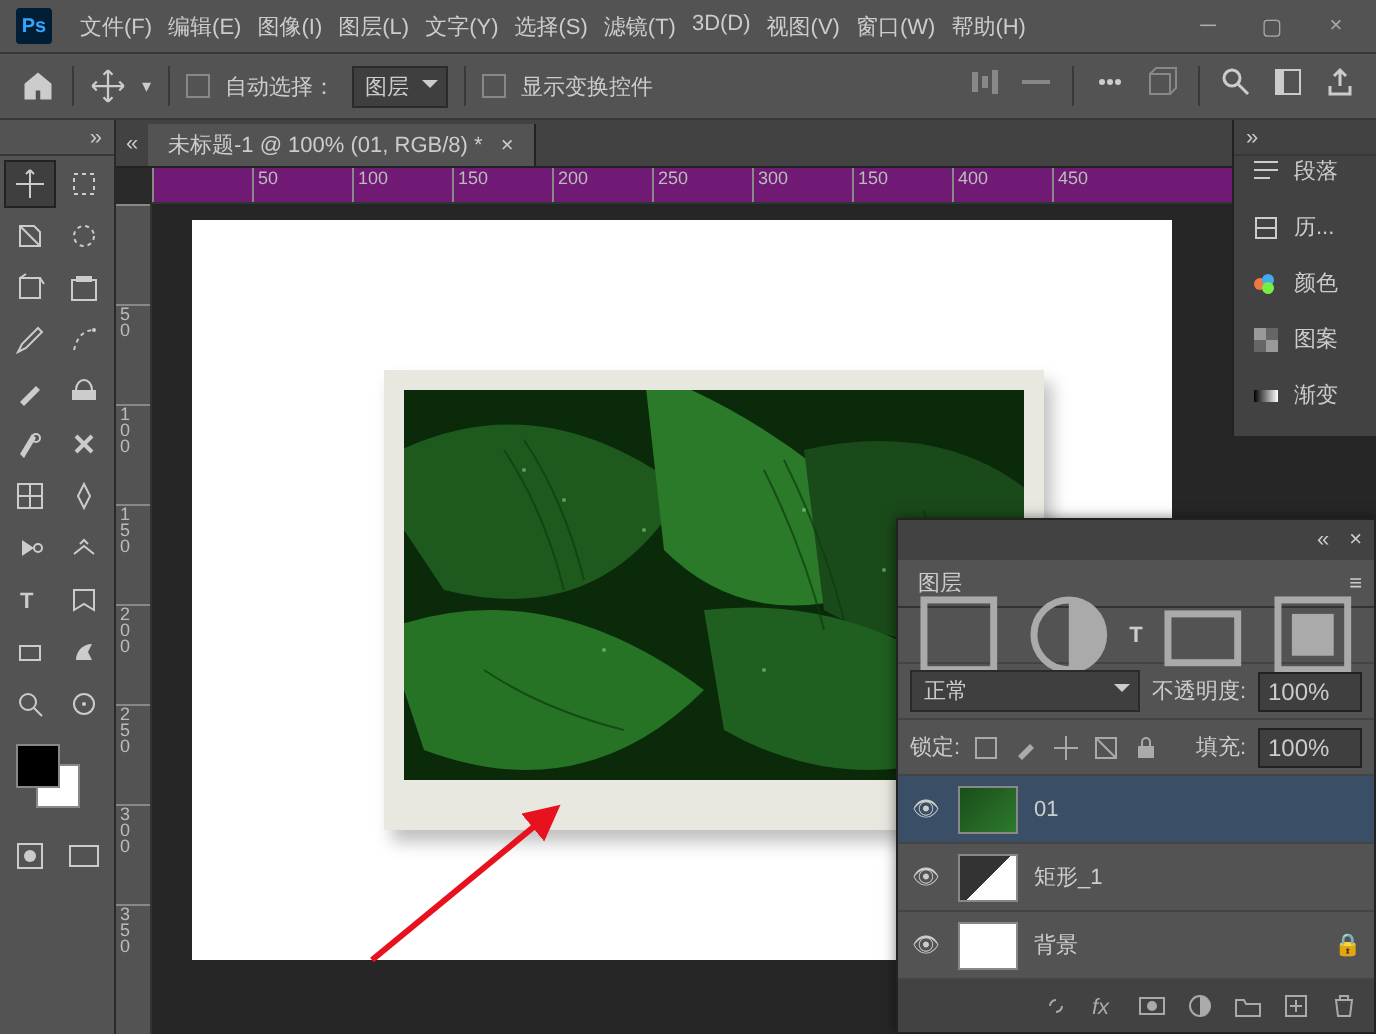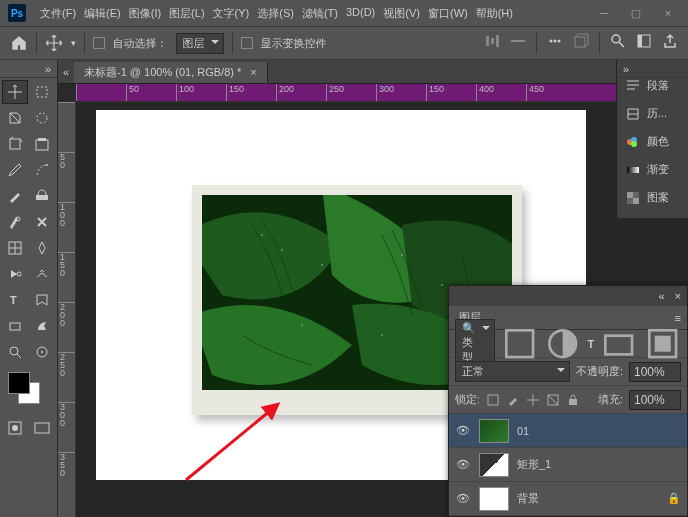--- a/index.html
+++ b/index.html
@@ -383,53 +383,52 @@
     <div class="rp-item">
       <svg viewBox="0 0 16 16">
         <circle cx="5" cy="8" r="3" fill="#e74"></circle>
         <circle cx="9" cy="6" r="3" fill="#4ae"></circle>
         <circle cx="9" cy="10" r="3" fill="#7e4"></circle>
       </svg>
       <span>颜色</span>
     </div>
     <div class="rp-item">
       <svg viewBox="0 0 16 16">
+        <rect x="2" y="2" width="12" height="12" fill="#666"></rect>
+        <rect x="2" y="2" width="6" height="6" fill="#999"></rect>
+        <rect x="8" y="8" width="6" height="6" fill="#999"></rect>
+      </svg>
+      <span>图案</span>
+    </div>
+    <div class="rp-item">
+      <svg viewBox="0 0 16 16">
         <rect x="2" y="5" width="12" height="6" fill="url(#g)"></rect>
         <defs>
           <linearGradient id="g">
             <stop offset="0" stop-color="#000"></stop>
             <stop offset="1" stop-color="#fff"></stop>
           </linearGradient>
         </defs>
       </svg>
       <span>渐变</span>
     </div>
-    <div class="rp-item">
-      <svg viewBox="0 0 16 16">
-        <rect x="2" y="2" width="12" height="12" fill="#666"></rect>
-        <rect x="2" y="2" width="6" height="6" fill="#999"></rect>
-        <rect x="8" y="8" width="6" height="6" fill="#999"></rect>
-      </svg>
-      <span>图案</span>
-    </div>
   </div>
 
 <div class="layers-panel">
   <div class="lp-head">
     <span class="sp">
         <span>«</span> 
         <span style="margin-left:6px">×</span>
       </span>
   </div>
   <div class="lp-tabs">
     <div class="lp-tab">图层</div>
     <span style="margin-left:auto;padding:0 6px">≡</span>
   </div>
   <div class="lp-row">
-    <div class="dropdown">🔍 <span>类型</span></div>
     <svg viewBox="0 0 14 14" class="lp-filter">
         <rect x="2" y="2" width="10" height="10" fill="none" stroke="#aaa"></rect>
       </svg>
     <svg viewBox="0 0 14 14" class="lp-filter">
         <circle cx="7" cy="7" r="5" fill="none" stroke="#aaa"></circle>
         <path d="M7 2a5 5 0 010 10z" fill="#aaa"></path>
       </svg>
     <span style="font-weight:bold">T</span>
     <svg viewBox="0 0 14 14" class="lp-filter">
         <rect x="2" y="4" width="10" height="7" fill="none" stroke="#aaa"></rect>
@@ -477,13 +476,39 @@
         <div class="thumb rect"></div>
         <span>矩形_1</span>
       </div>
       <div class="layer">
         <span class="eye">👁</span>
         <div class="thumb white"></div>
         <span>背景</span>
         <span class="lock">🔒</span>
       </div>
     </div>
+  <div class="lp-footer">
+    <svg viewBox="0 0 14 14">
+        <path d="M4 7a3 3 0 013-3h0M10 7a3 3 0 01-3 3" fill="none" stroke="#aaa"></path>
+      </svg>
+    <svg viewBox="0 0 14 14">
+        <text x="1" y="11" font-size="9" fill="#aaa" font-style="italic">fx</text>
+      </svg>
+    <svg viewBox="0 0 14 14">
+        <rect x="1" y="3" width="12" height="8" fill="none" stroke="#aaa"></rect>
+        <circle cx="7" cy="7" r="2.5" fill="#aaa"></circle>
+      </svg>
+    <svg viewBox="0 0 14 14">
+        <circle cx="7" cy="7" r="5" fill="none" stroke="#aaa"></circle>
+        <path d="M7 2a5 5 0 010 10z" fill="#aaa"></path>
+      </svg>
+    <svg viewBox="0 0 14 14">
+        <path d="M1 4h4l1 2h7v6H1z" fill="none" stroke="#aaa"></path>
+      </svg>
+    <svg viewBox="0 0 14 14">
+        <rect x="2" y="2" width="10" height="10" fill="none" stroke="#aaa"></rect>
+        <path d="M7 4v6M4 7h6" stroke="#aaa"></path>
+      </svg>
+    <svg viewBox="0 0 14 14">
+        <path d="M3 4h8l-1 8H4zM5 4V2h4v2" fill="none" stroke="#aaa"></path>
+      </svg>
+  </div>
 </div>
 
 </body></html>

